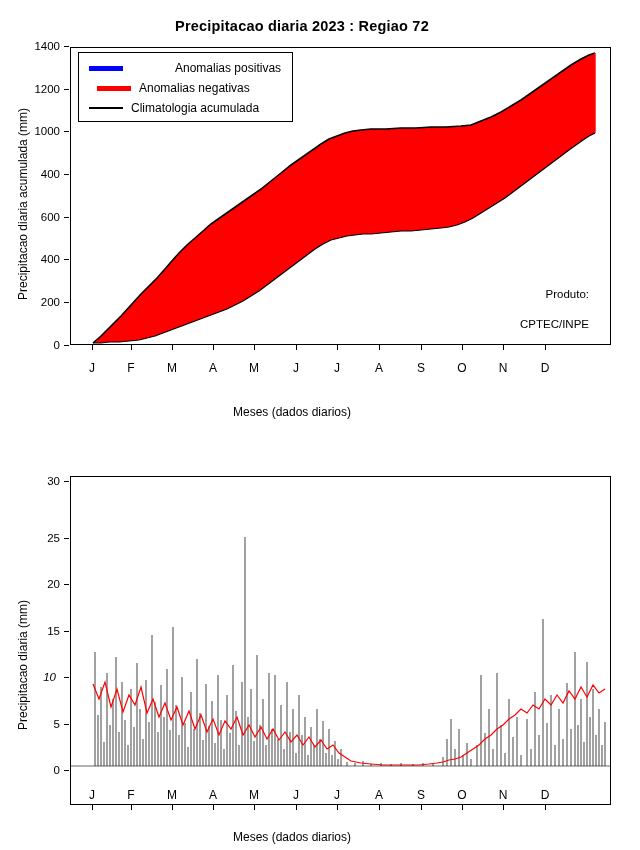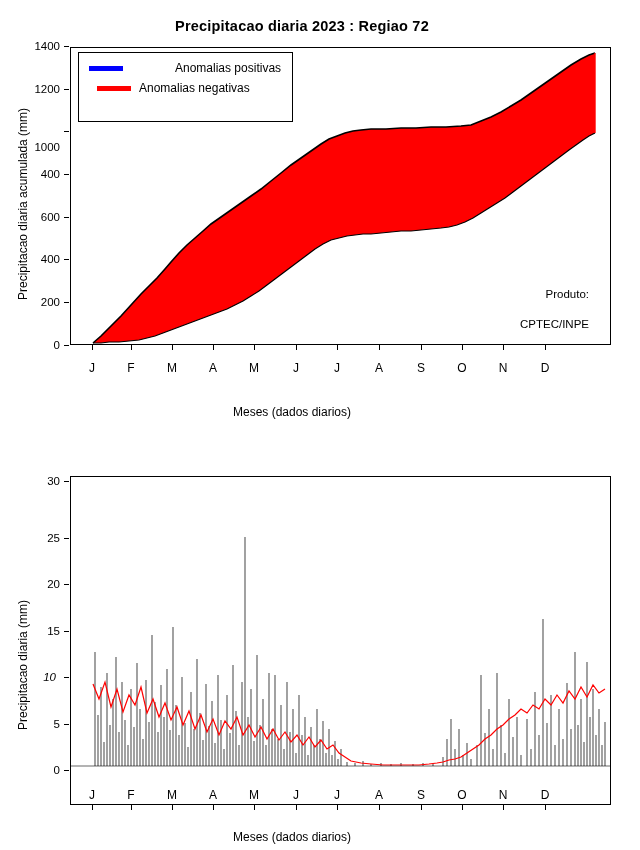--- a/index.html
+++ b/index.html
@@ -156,21 +156,21 @@
 
     <div class="chart-title">Precipitacao diaria 2023 : Regiao 72</div>
 
     <div class="ylabel" id="ylabel-top">Precipitacao diaria acumulada (mm)</div>
 
     <div class="ytick" style="left:20px; top:339px;">0</div>
     <div class="ytick" style="left:20px; top:296px;">200</div>
     <div class="ytick" style="left:20px; top:253px;">400</div>
     <div class="ytick" style="left:20px; top:211px;">600</div>
     <div class="ytick" style="left:20px; top:168px;">400</div>
-    <div class="ytick" style="left:20px; top:141px;">1000</div>
+    <div class="ytick" style="left:20px; top:125px;">1000</div>
     <div class="ytick" style="left:20px; top:83px;">1200</div>
     <div class="ytick" style="left:20px; top:40px;">1400</div>
 
     <div class="ytick-mark" style="left:64px; top:345px;"></div>
     <div class="ytick-mark" style="left:64px; top:302px;"></div>
     <div class="ytick-mark" style="left:64px; top:259px;"></div>
     <div class="ytick-mark" style="left:64px; top:217px;"></div>
     <div class="ytick-mark" style="left:64px; top:174px;"></div>
     <div class="ytick-mark" style="left:64px; top:131px;"></div>
     <div class="ytick-mark" style="left:64px; top:89px;"></div>
@@ -230,20 +230,24 @@
     </div>
 
     <div class="legend-box" id="legend-top">
       <div class="legend-row" style="left:10px; top:8px;gap:44px;">
         <span class="legend-swatch sw-thick" style="background:#0000ff;"></span>
         <span class="legend-label">Anomalias positivas</span>
       </div>
       <div class="legend-row" style="left:18px; top:28px;">
         <span class="legend-swatch sw-thick" style="background:#ff0000;"></span>
         <span class="legend-label">Anomalias negativas</span>
+      </div>
+      <div class="legend-row" style="left:10px; top:48px;">
+        <span class="legend-swatch sw-thin" style="background:#000000;"></span>
+        <span class="legend-label">Climatologia acumulada</span>
       </div>
     </div>
 
     <div class="produto" id="produto-top">
       <div>Produto:</div>
       <div>CPTEC/INPE</div>
     </div>
 
     <div class="xtick-mark" style="left:92px; top:345px;"></div>
     <div class="xtick-mark" style="left:131px; top:345px;"></div>

